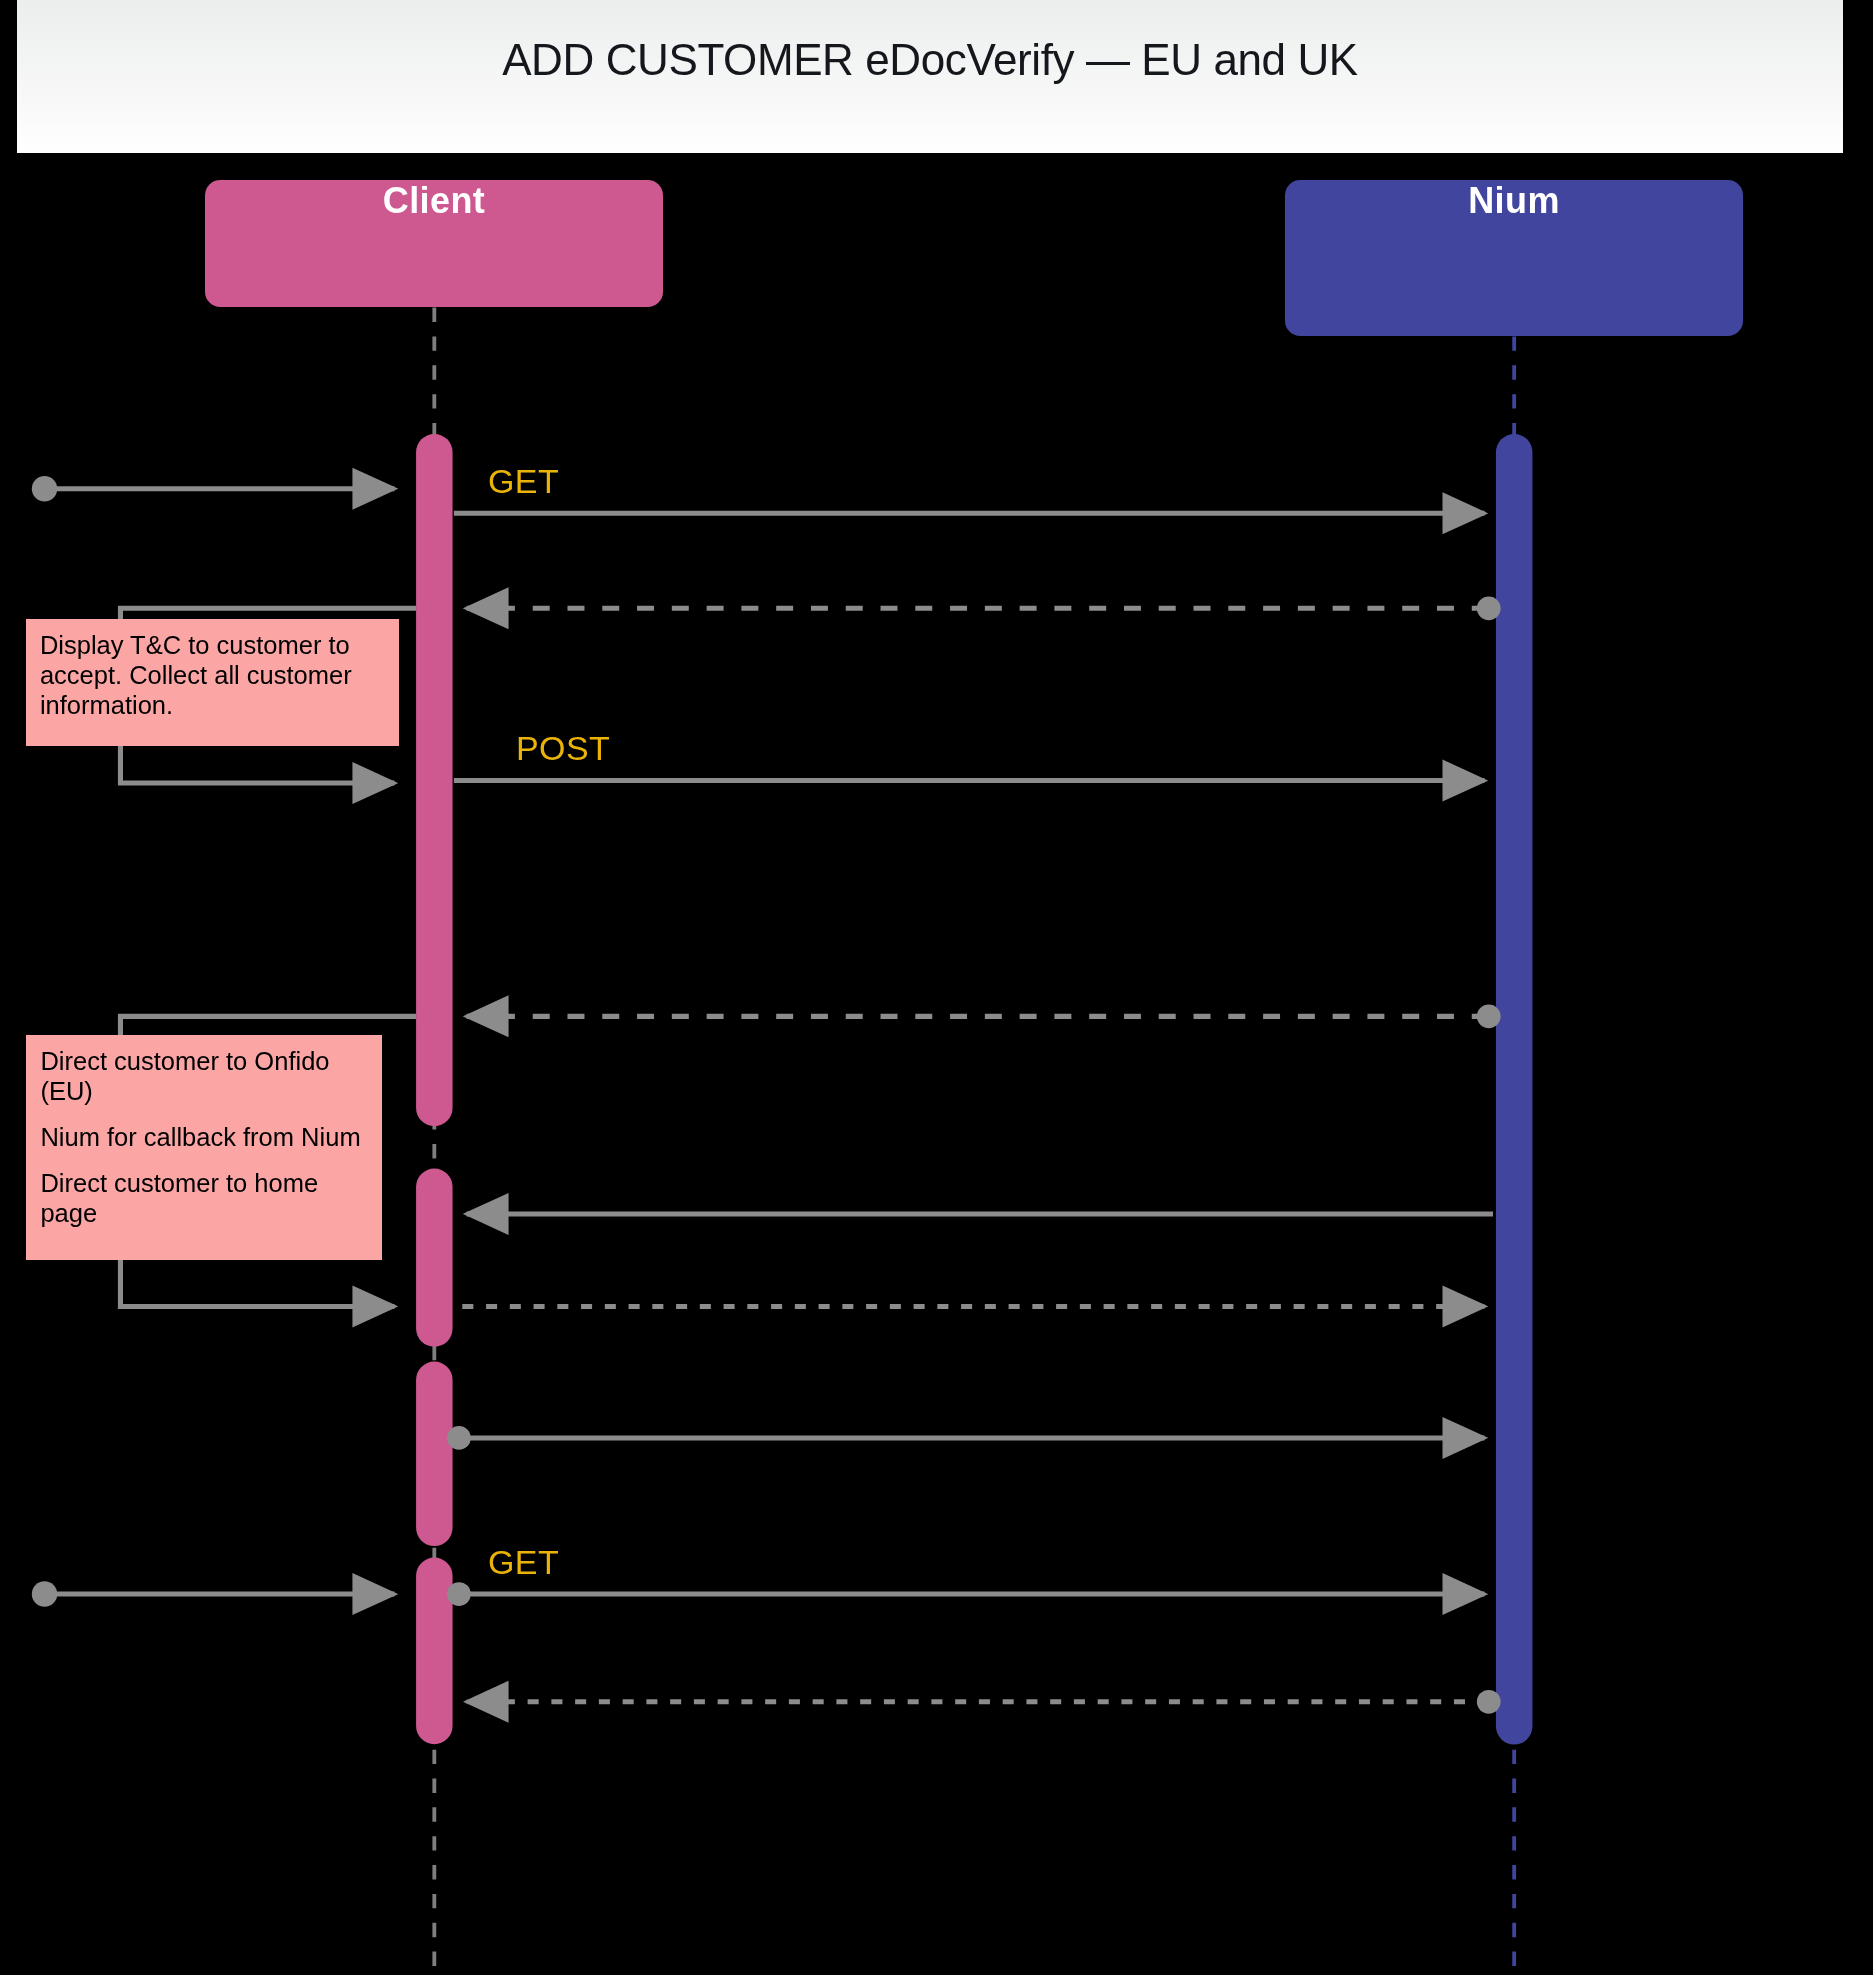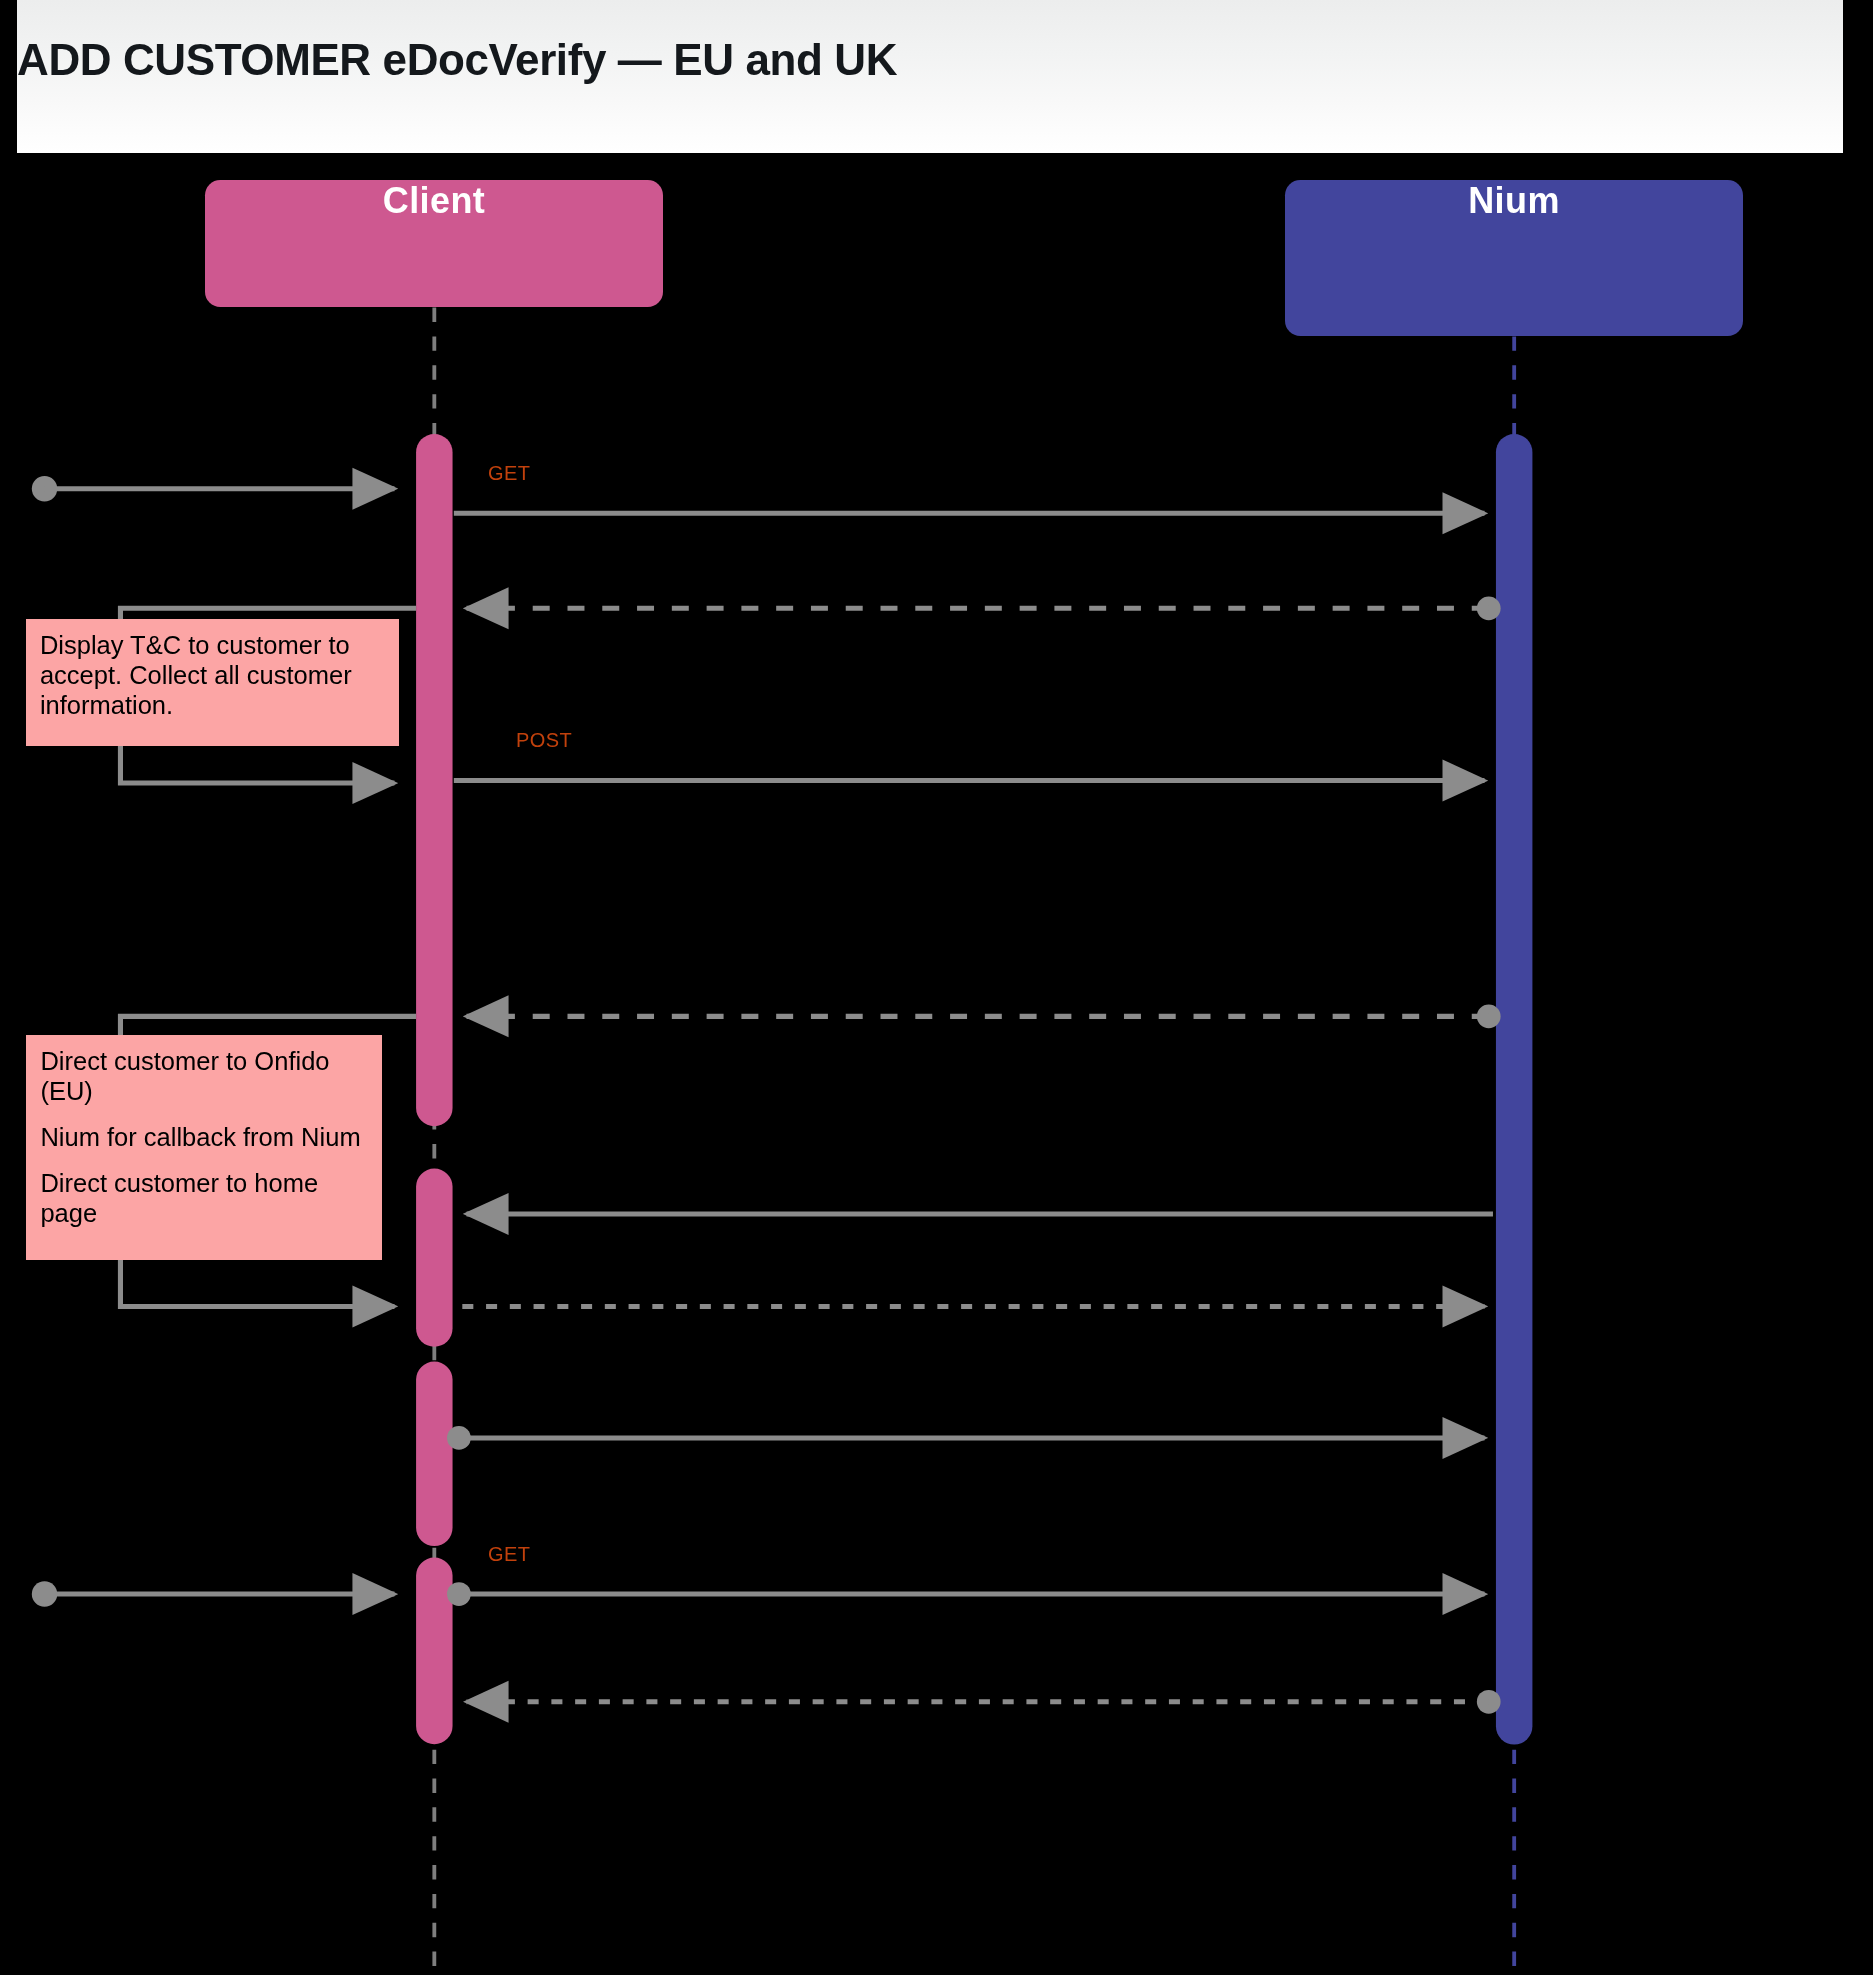--- a/index.html
+++ b/index.html
@@ -23,23 +23,23 @@
     width: 1826px;
     height: 153px;
     background: linear-gradient(to bottom, #eceded 0%, #f2f3f3 35%, #f8f8f8 65%, #ffffff 100%);
     box-sizing: border-box;
   }
   #title-text {
     position: absolute;
     left: 0;
     right: 0;
     top: 35px;
-    text-align: left;
+    text-align: center;
     font-size: 44px;
-    font-weight: bold;
+    font-weight: normal;
     color: #14181c;
     letter-spacing: -0.4px;
     font-family: "Liberation Sans", sans-serif;
   }
   
   .participant-box {
     position: absolute;
     border-radius: 15.3px;
     display: flex;
     align-items: flex-start;
@@ -83,22 +83,22 @@
     left: 26px;
     top: 1035px;
     width: 356px;
     height: 225px;
   }
   .note-para { margin: 0; }
   .note-para + .note-para { margin-top: 16px; }
   
   .method-label {
     position: absolute;
-    color: #c2410c;
-    font-size: 20px;
+    color: #eab308;
+    font-size: 34px;
     font-weight: 500;
     letter-spacing: 0.4px;
     white-space: nowrap;
   }
   #label-get-1 { left: 488px; top: 462px; }
   #label-post-1 { left: 488px; top: 729px; margin-left: 28px; }
   #label-get-2 { left: 488px; top: 1543px; }
   
   #wire-layer {
     position: absolute;

